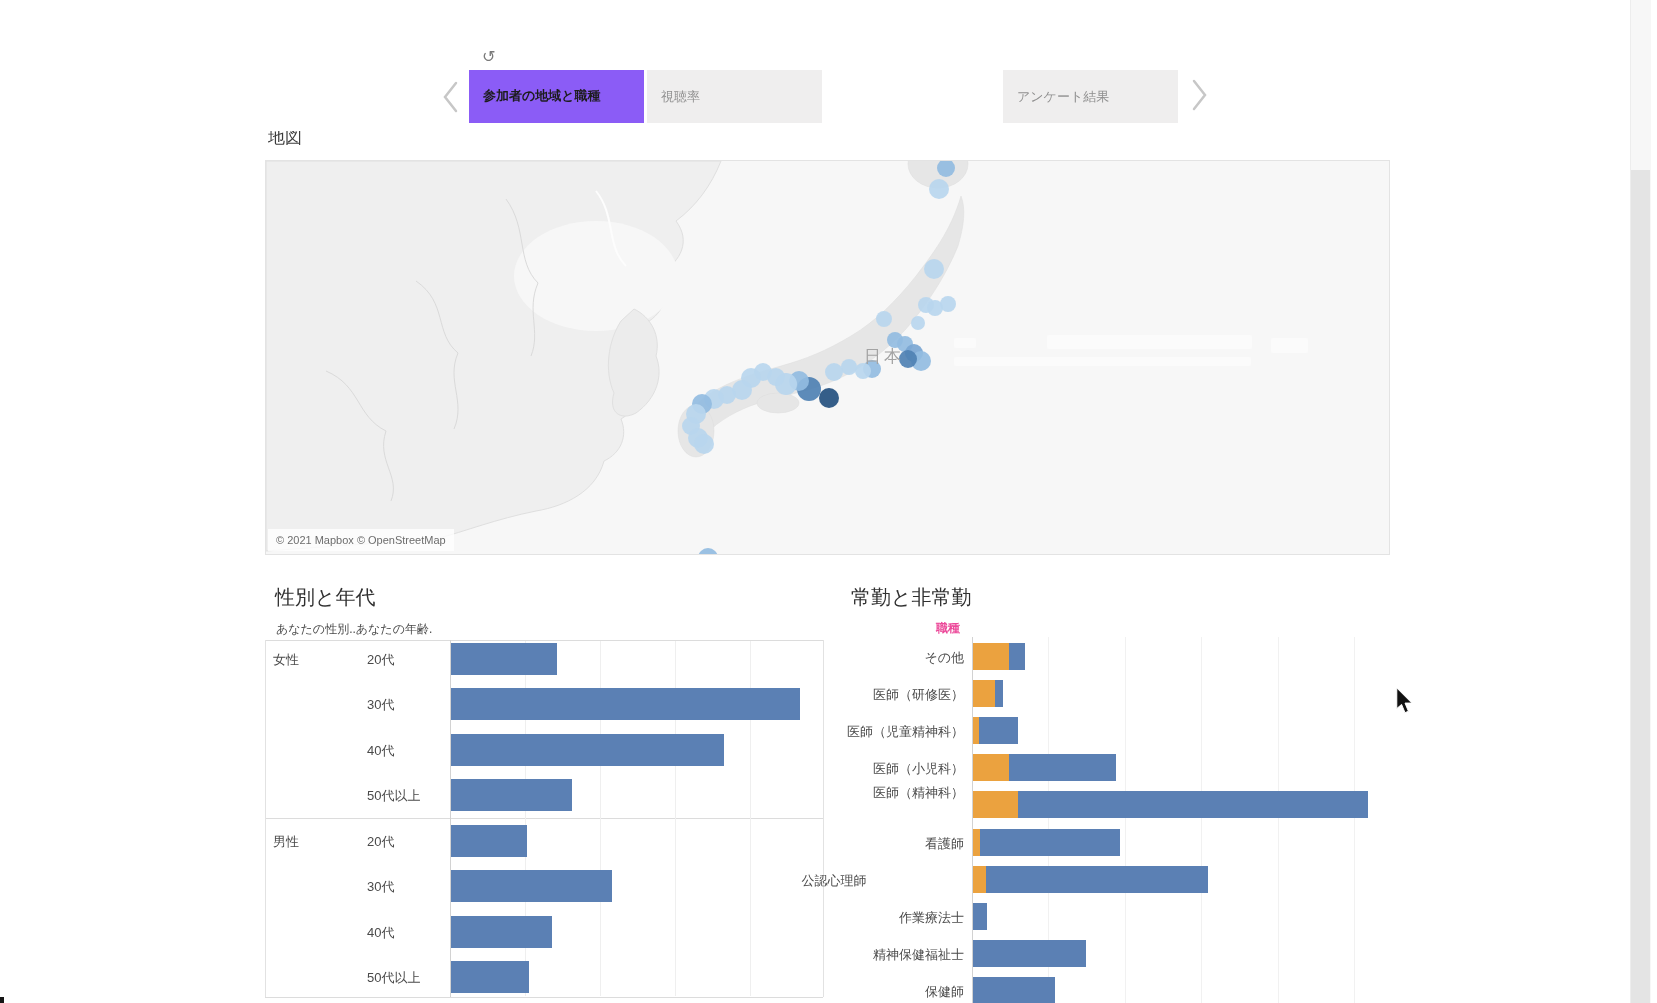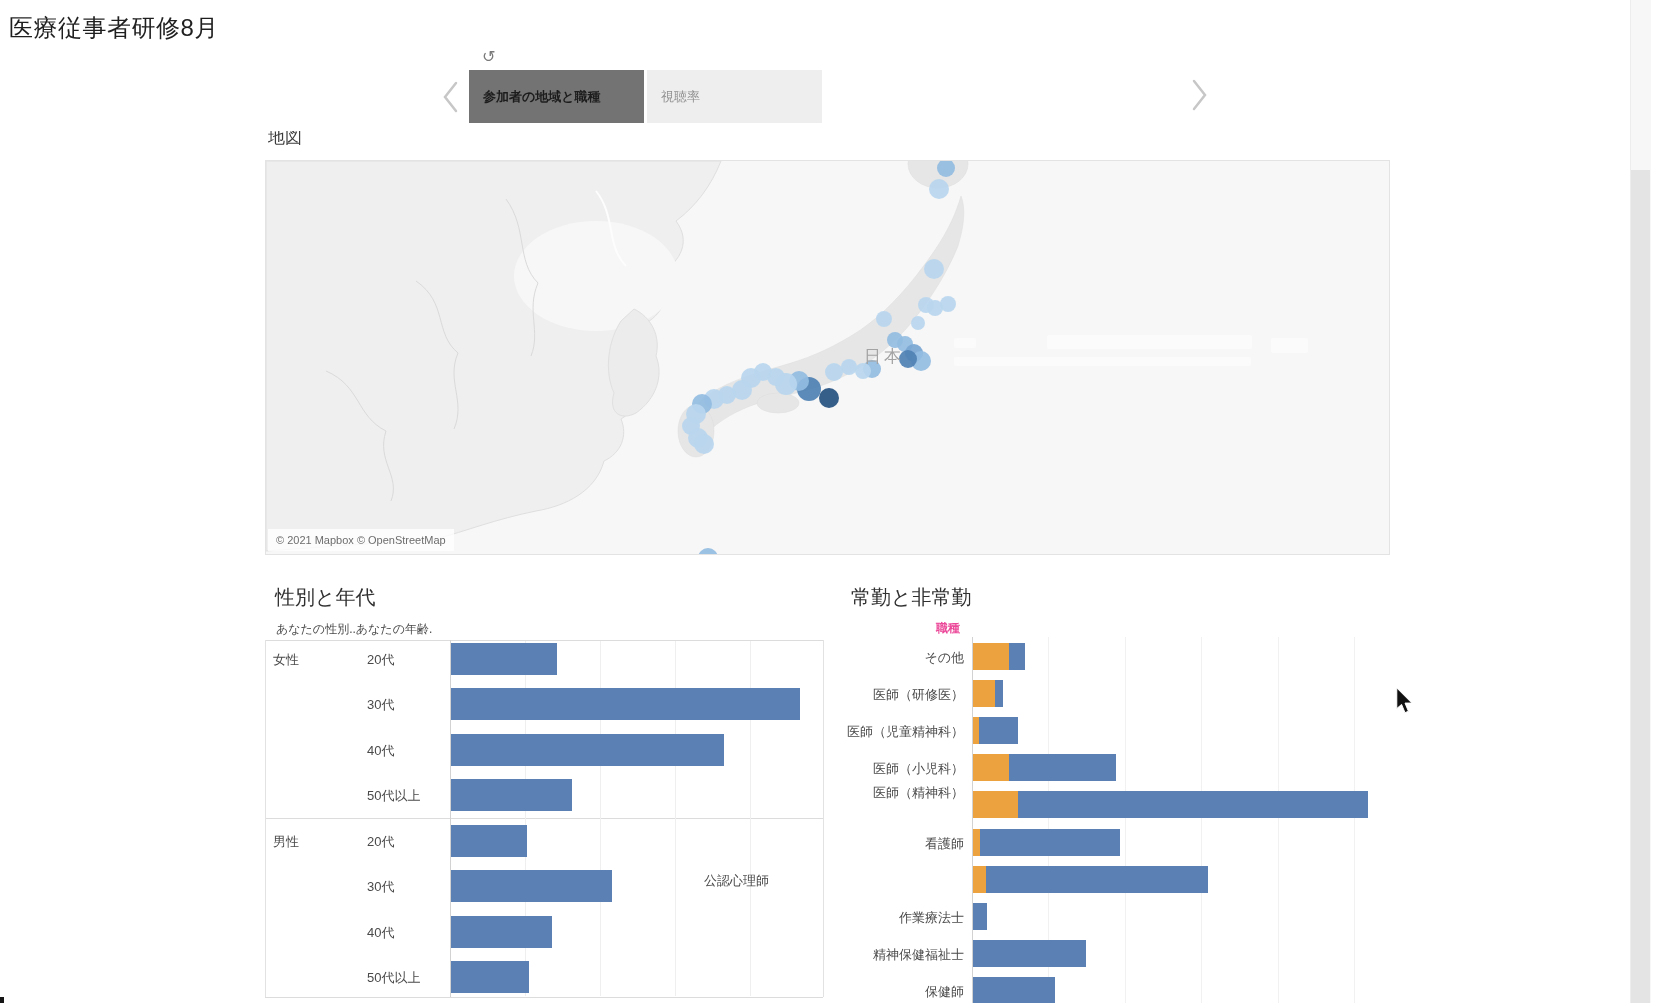--- a/index.html
+++ b/index.html
@@ -9,21 +9,21 @@
   
   #page-title{left:9px;top:12px;font-size:24px;font-weight:500;color:#1f1f1f;letter-spacing:.5px;}
   #refresh-icon{left:482px;top:47px;font-size:16px;color:#7a7a7a;cursor:pointer;}
   .chev{width:22px;height:34px;color:#c7c7c7;cursor:pointer;}
   #chev-left{left:440px;top:80px;}
   #chev-right{left:1188px;top:78px;}
   
   .tab{position:absolute;top:70px;height:53px;width:175px;background:#efeeee;color:#8f8f8f;
     font-size:13px;line-height:53px;padding-left:14px;box-sizing:border-box;cursor:pointer;
     white-space:nowrap;overflow:hidden;}
-  .tab.active{background:#737373;color:#1c1c1c;font-weight:600;}
+  .tab.active{background:#8b5cf6;color:#1c1c1c;font-weight:600;font-family:Liberation Mono, monospace;}
   
   #map-heading-clip{left:268px;top:131px;height:15px;overflow:hidden;}
   #map-heading{font-size:17px;color:#3c3c3c;margin-top:-5px;display:block;}
   
   #map{left:265px;top:160px;width:1125px;height:395px;background:#f7f7f7;
     border:1px solid #e3e3e3;box-sizing:border-box;overflow:hidden;cursor:grab;}
   #country-label{left:598px;top:184px;font-size:17px;color:#a3a3a3;letter-spacing:3px;}
   #attribution{left:2px;top:368px;height:22px;line-height:22px;padding:0 8px;
     background:rgba(255,255,255,.78);font-size:11px;color:#6d6d6d;white-space:nowrap;}
   .dot{position:absolute;border-radius:50%;}
@@ -44,30 +44,30 @@
   #scroll-track{left:1630px;top:0;width:20px;height:1003px;background:#f7f7f7;border-left:1px solid #ededed;}
   #scroll-thumb{left:1631px;top:170px;width:19px;height:833px;background:#e4e4e4;cursor:pointer;}
   #corner-mark{left:0;top:997px;width:4px;height:6px;background:#151515;}
   #cursor{left:1396px;top:688px;pointer-events:none;}
 </style>
 </head>
 <body>
 
 <div id="screen">
 
-  <div class="abs" id="page-title">医療従事者研修8月</div>
 
   <div class="abs" id="refresh-icon">↺</div>
 
   <svg class="abs chev" id="chev-left" viewBox="0 0 22 34">
     <polyline points="16,3 5,17 16,31" fill="none" stroke="currentColor" stroke-width="2.5" stroke-linecap="round"></polyline>
   </svg>
 
   <div class="tab active" style="left:469px">参加者の地域と職種</div>
   <div class="tab" style="left:647px">視聴率</div>
+  <div class="tab" style="left:1003px">アンケート結果</div>
 
   <svg class="abs chev" id="chev-right" viewBox="0 0 22 34">
     <polyline points="6,3 17,17 6,31" fill="none" stroke="currentColor" stroke-width="2.5" stroke-linecap="round"></polyline>
   </svg>
 
   <div class="abs" id="map-heading-clip">
     <span id="map-heading">地図</span>
   </div>
 
   <div class="abs" id="map">
@@ -199,21 +199,21 @@
     <div class="bar" style="left: 979px; top: 717px; width: 39px; height: 27px; background: rgb(91, 128, 180);"></div>
     <div class="row-label" style="left: 704px; top: 759.5px; width: 260px; text-align: right;">医師（小児科）</div>
     <div class="bar" style="left: 973px; top: 754px; width: 36px; height: 27px; background: rgb(235, 162, 63);"></div>
     <div class="bar" style="left: 1009px; top: 754px; width: 107px; height: 27px; background: rgb(91, 128, 180);"></div>
     <div class="row-label" style="left: 704px; top: 784px; width: 260px; text-align: right;">医師（精神科）</div>
     <div class="bar" style="left: 973px; top: 791px; width: 45px; height: 27px; background: rgb(235, 162, 63);"></div>
     <div class="bar" style="left: 1018px; top: 791px; width: 350px; height: 27px; background: rgb(91, 128, 180);"></div>
     <div class="row-label" style="left: 704px; top: 834.5px; width: 260px; text-align: right;">看護師</div>
     <div class="bar" style="left: 973px; top: 829px; width: 7px; height: 27px; background: rgb(235, 162, 63);"></div>
     <div class="bar" style="left: 980px; top: 829px; width: 140px; height: 27px; background: rgb(91, 128, 180);"></div>
-    <div class="row-label" style="left: 704px; top: 871.5px; width: 260px; text-align: left;">公認心理師</div>
+    <div class="row-label" style="left: 704px; top: 871.5px; width: 260px; text-align: center;">公認心理師</div>
     <div class="bar" style="left: 973px; top: 866px; width: 13px; height: 27px; background: rgb(235, 162, 63);"></div>
     <div class="bar" style="left: 986px; top: 866px; width: 222px; height: 27px; background: rgb(91, 128, 180);"></div>
     <div class="row-label" style="left: 704px; top: 908.5px; width: 260px; text-align: right;">作業療法士</div>
     <div class="bar" style="left: 973px; top: 903px; width: 14px; height: 27px; background: rgb(91, 128, 180);"></div>
     <div class="row-label" style="left: 704px; top: 945.5px; width: 260px; text-align: right;">精神保健福祉士</div>
     <div class="bar" style="left: 973px; top: 940px; width: 113px; height: 27px; background: rgb(91, 128, 180);"></div>
     <div class="row-label" style="left: 704px; top: 982.5px; width: 260px; text-align: right;">保健師</div>
     <div class="bar" style="left: 973px; top: 977px; width: 82px; height: 26px; background: rgb(91, 128, 180);"></div>
   </div>
 

